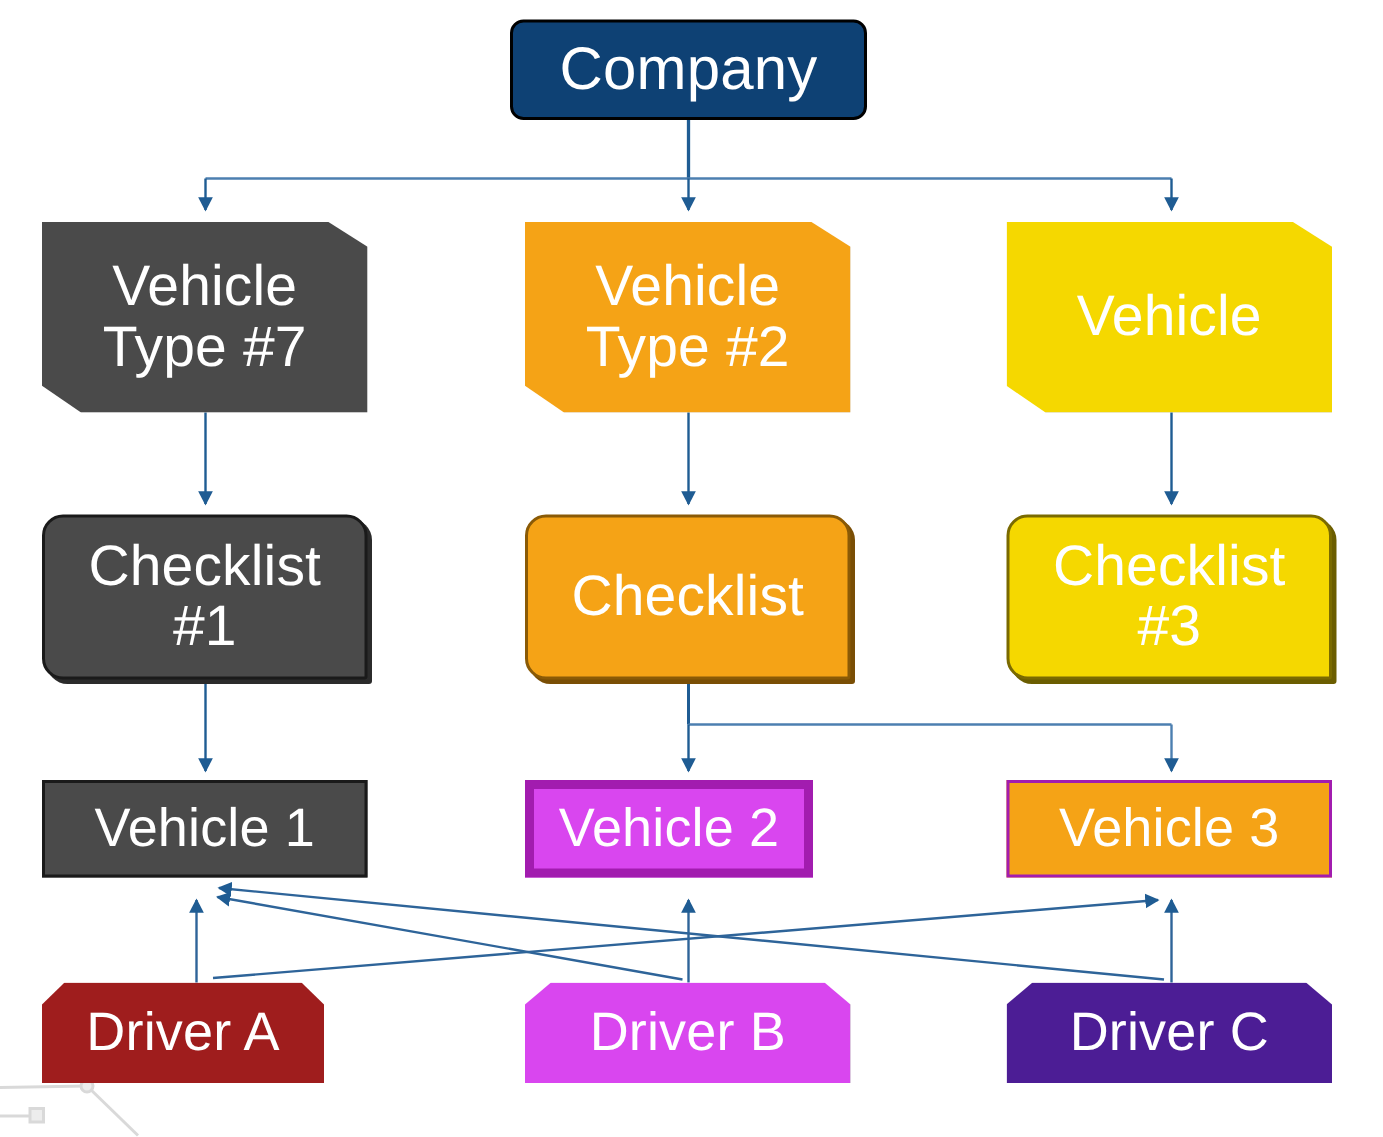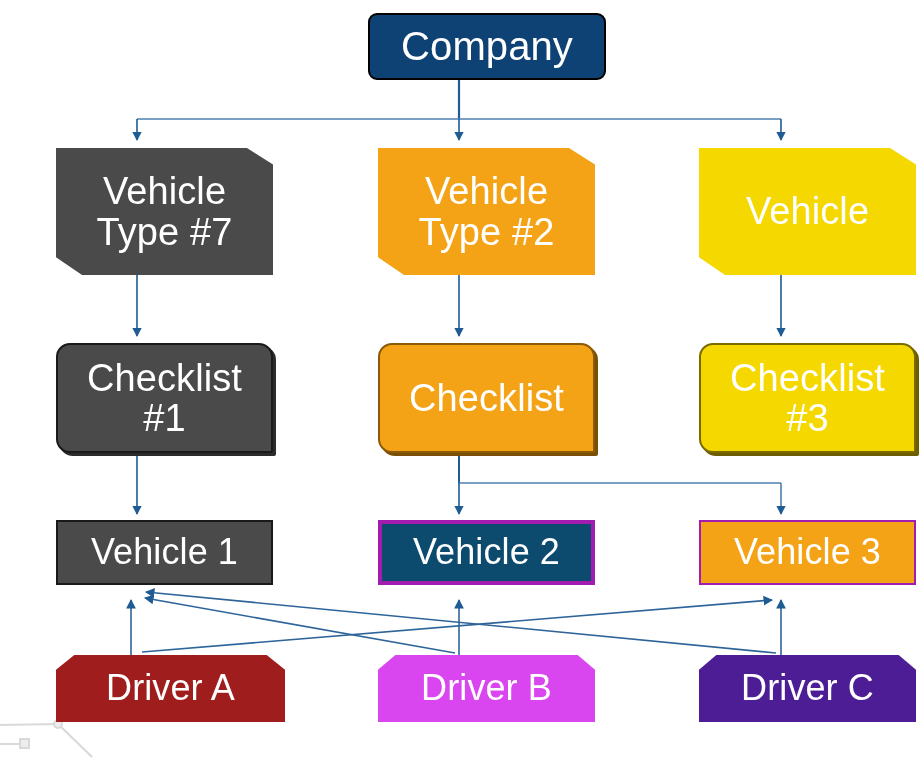--- a/index.html
+++ b/index.html
@@ -2,21 +2,21 @@
 <html><head>
 <meta charset="utf-8">
 <style>
   html,body{margin:0;padding:0;background:#ffffff;}
   body{width:922px;height:758px;position:relative;overflow:hidden;
        font-family:"Liberation Sans","DejaVu Sans",sans-serif;}
   #stage{position:absolute;left:0;top:0;width:922px;height:758px;}
   #stage svg{position:absolute;left:0;top:0;}
   .node{position:absolute;display:flex;align-items:center;justify-content:flex-start;
         text-align:center;color:#ffffff;line-height:1.06;letter-spacing:.1px;
-        box-sizing:border-box;margin-left:28px;}
+        box-sizing:border-box;}
   .node span{display:block;width:100%;}
   .lbl1{font-size:40px;}
   .lbl2{font-size:38px;}
   .lbl3{font-size:36px;}
 </style>
 </head>
 <body>
 
 <div id="stage">
 
@@ -125,31 +125,31 @@
       <span>Checklist</span>
       <span>#3</span>
     </span>
   </div>
 
   <div class="node lbl3" style="left:28px;top:520px;width:217px;height:65px;background:#4A4A4A;
               border:2px solid #1A1A1A;">
     <span>Vehicle 1</span>
   </div>
 
-  <div class="node lbl3" style="left:350px;top:520px;width:217px;height:65px;background:#0c4a6e;
-              border:4px solid #a21caf;">
+  <div class="node lbl3" style="left:350px;top:520px;width:192px;height:65px;background:#d946ef;
+              border:6px solid #a21caf;">
     <span>Vehicle 2</span>
   </div>
 
   <div class="node lbl3" style="left:671px;top:520px;width:217px;height:65px;background:#F5A316;
               border:2px solid #a21caf;">
     <span>Vehicle 3</span>
   </div>
 
-  <div class="node lbl3" style="left:28px;top:655px;width:229px;height:67px;background:#9F1D1D;
+  <div class="node lbl3" style="left:28px;top:655px;width:188px;height:67px;background:#9F1D1D;
               clip-path:polygon(8% 0, 92% 0, 100% 22%, 100% 100%, 0 100%, 0 22%);
               filter:drop-shadow(2px 2px 0 #1A1A1A);">
     <span>Driver A</span>
   </div>
 
   <div class="node lbl3" style="left:350px;top:655px;width:217px;height:67px;background:#d946ef;
               clip-path:polygon(8% 0, 92% 0, 100% 22%, 100% 100%, 0 100%, 0 22%);
               filter:drop-shadow(2px 2px 0 #1A1A1A);">
     <span>Driver B</span>
   </div>

